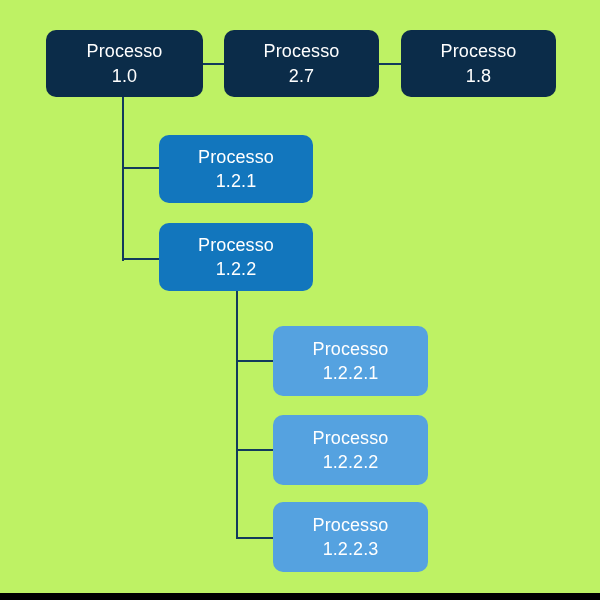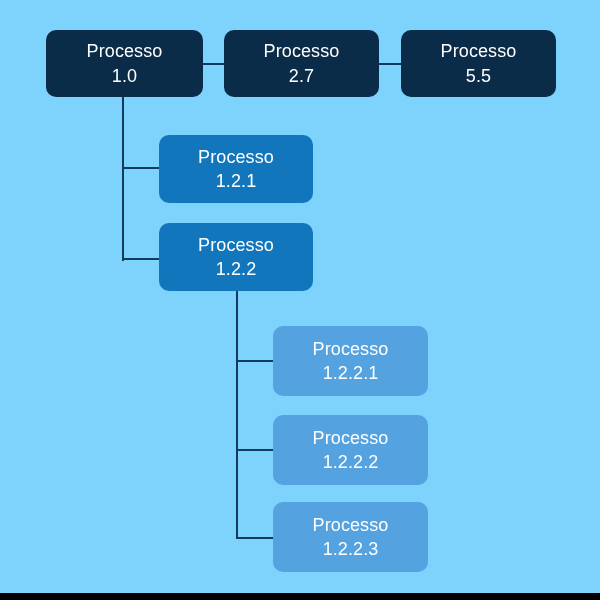--- a/index.html
+++ b/index.html
@@ -10,21 +10,21 @@
   body {
     width: 600px;
     height: 600px;
     overflow: hidden;
     font-family: "Liberation Sans", sans-serif;
   }
   #diagram-root {
     position: relative;
     width: 600px;
     height: 593px;
-    background: #7dd3fc;
+    background: #bef264;
   }
   .node {
     position: absolute;
     border-radius: 10px;
     display: flex;
     flex-direction: column;
     align-items: center;
     justify-content: center;
     color: #ffffff;
     font-size: 18px;
@@ -71,21 +71,21 @@
   <div class="node lvl-0" style="left:46px;top:30px;width:157px;height:67px;">
     <span class="node-title">Processo</span>
     <span class="node-code">1.0</span>
   </div>
   <div class="node lvl-0" style="left:224px;top:30px;width:155px;height:67px;">
     <span class="node-title">Processo</span>
     <span class="node-code">2.7</span>
   </div>
   <div class="node lvl-0" style="left:401px;top:30px;width:155px;height:67px;">
     <span class="node-title">Processo</span>
-    <span class="node-code">5.5</span>
+    <span class="node-code">1.8</span>
   </div>
 
   <div class="node lvl-1" style="left:159px;top:135px;width:154px;height:68px;">
     <span class="node-title">Processo</span>
     <span class="node-code">1.2.1</span>
   </div>
   <div class="node lvl-1" style="left:159px;top:223px;width:154px;height:68px;">
     <span class="node-title">Processo</span>
     <span class="node-code">1.2.2</span>
   </div>

